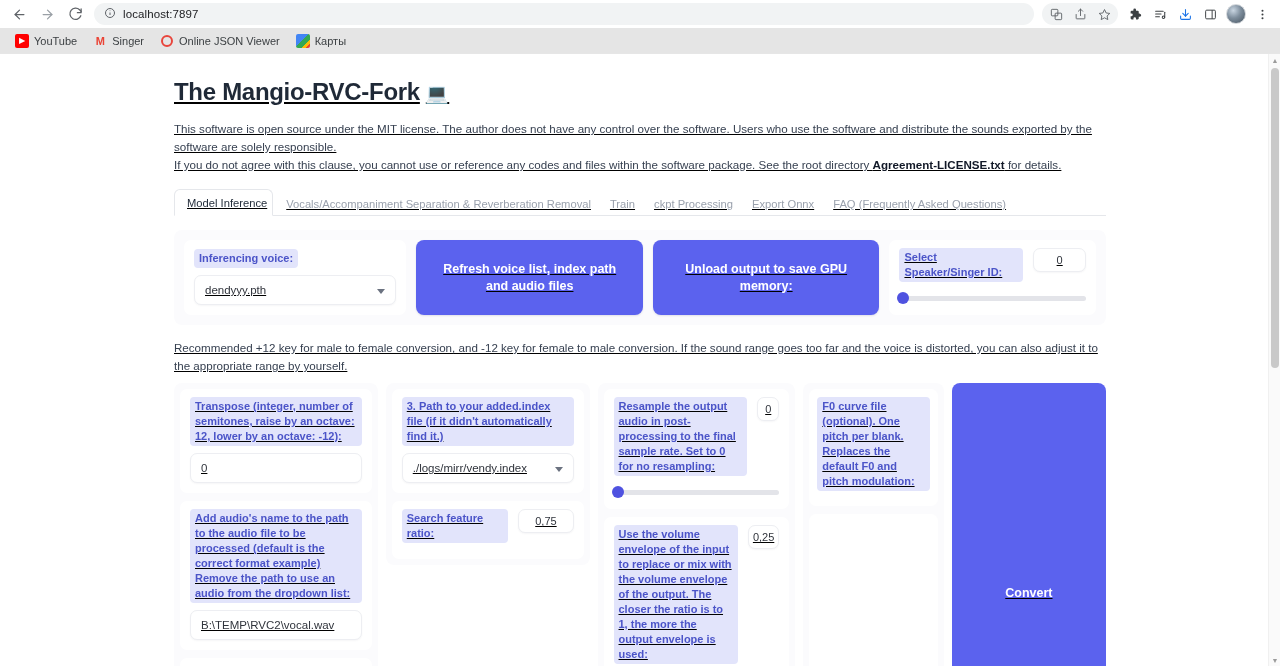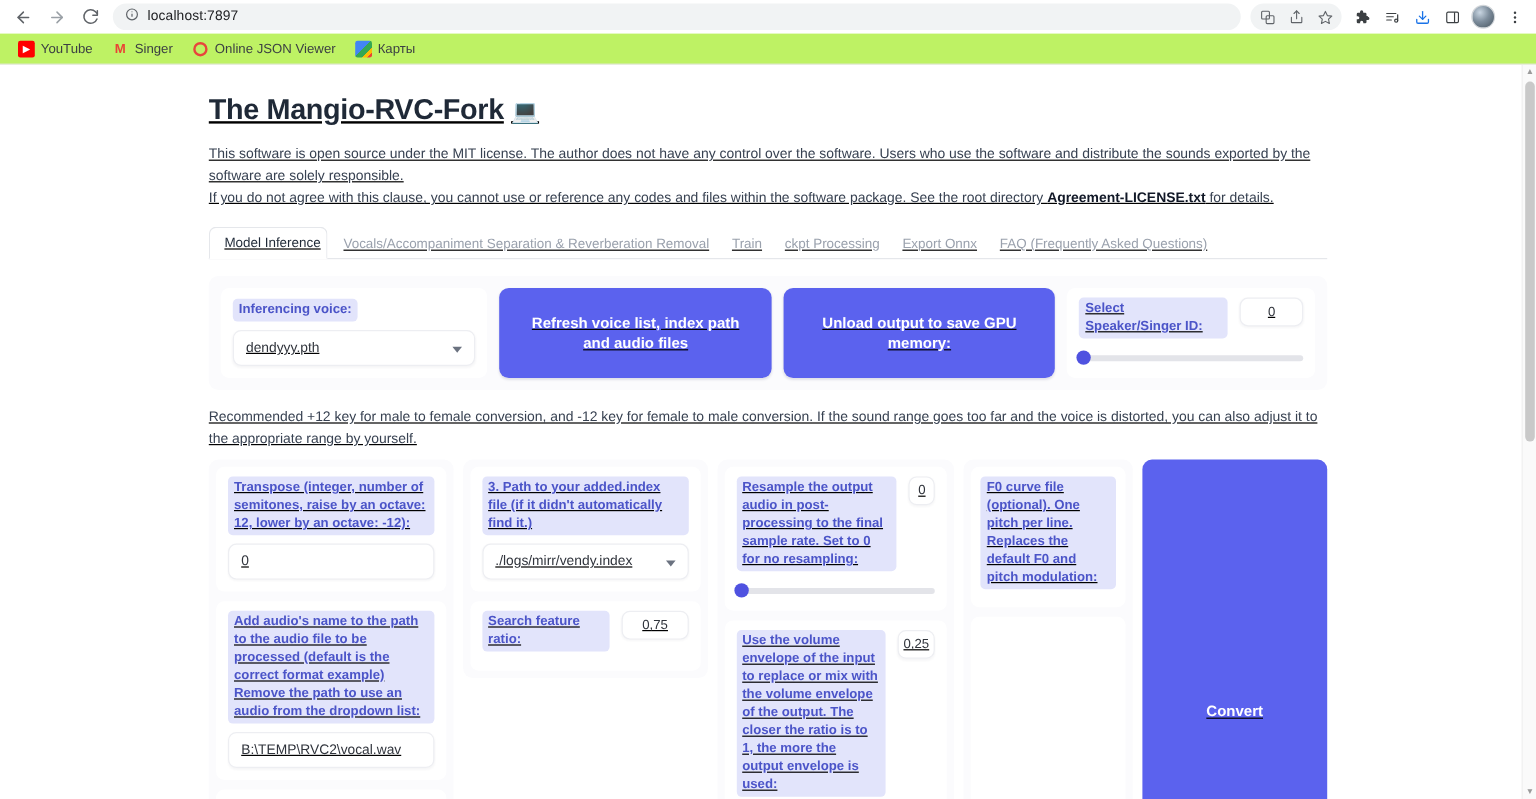--- a/index.html
+++ b/index.html
@@ -7,21 +7,21 @@
     margin: 0; padding: 0;
     width: 1280px; height: 666px;
     overflow: hidden;
     background: #ffffff;
     font-family: "Liberation Sans", sans-serif;
   }
 
   
   .browser {
     width: 1280px;
-    background: #bef264;
+    background: #e5e5e5;
   }
   .toolbar {
     height: 28px;
     display: flex;
     align-items: center;
     padding: 0 6px;
     background: #ffffff;
   }
   .nav-btns { display: flex; align-items: center; gap: 2px; }
   .nav-btn {
@@ -573,21 +573,21 @@
             <span class="label">Use the volume envelope of the input to replace or mix with the volume envelope of the output. The closer the ratio is to 1, the more the output envelope is used:</span>
             <div class="num-box">0,25</div>
           </div>
 
         </div>
 
       </div>
 
       <div class="col col-4">
         <div class="f0-card">
-          <span class="label blocky">F0 curve file (optional). One pitch per line. Replaces the default F0 and pitch modulation:</span>
+          <span class="label blocky">F0 curve file (optional). One pitch per blank. Replaces the default F0 and pitch modulation:</span>
         </div>
         <div class="upload-box">
           
         </div>
       </div>
 
       <div class="col col-5" style="padding:0;background:transparent;">
         <div class="convert-btn">Convert</div>
       </div>
 

